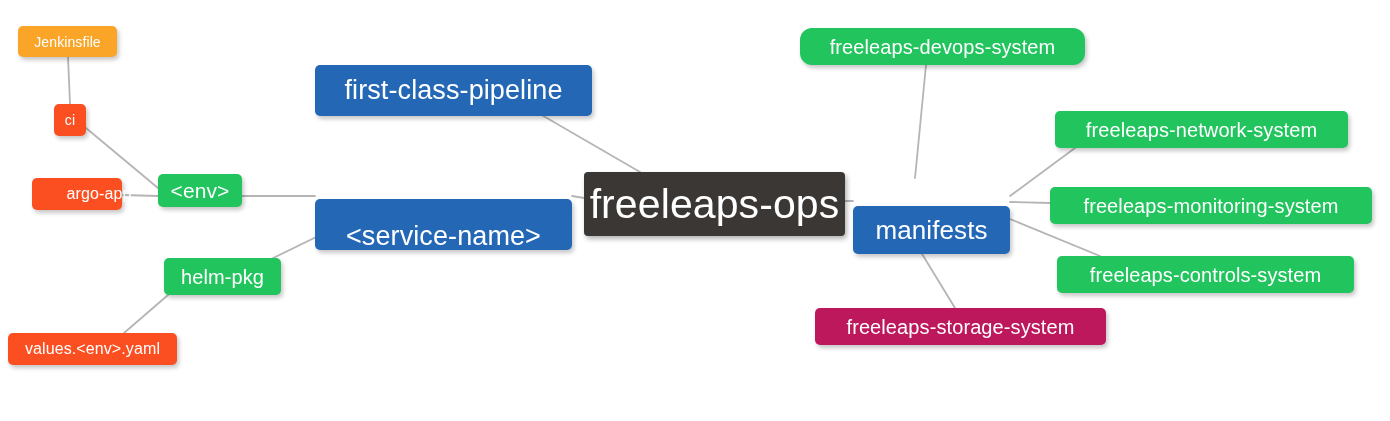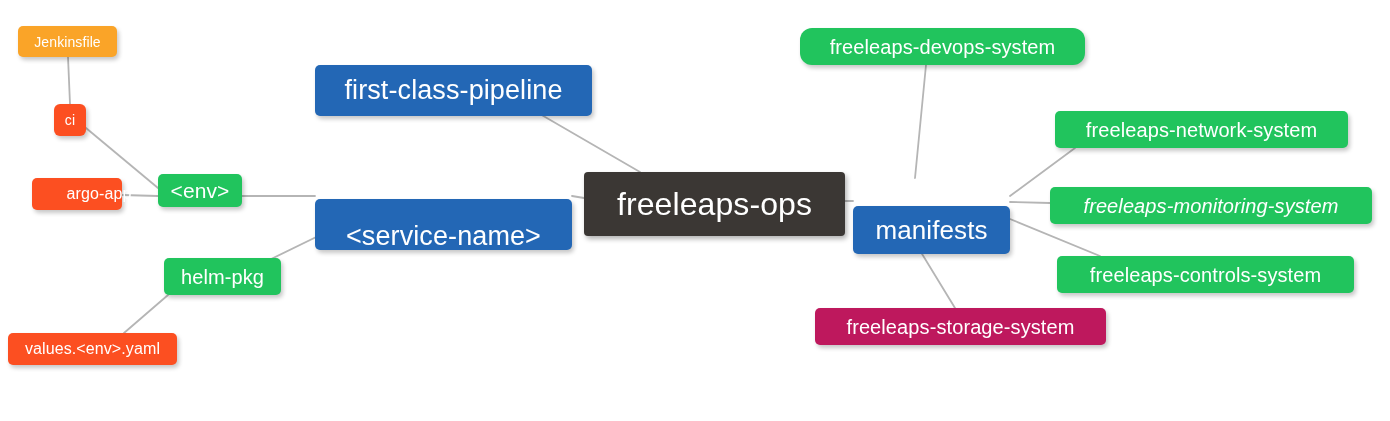--- a/index.html
+++ b/index.html
@@ -66,54 +66,54 @@
       <line x1="915" y1="178" x2="926" y2="65" stroke="#b5b5b5" stroke-width="1.8" stroke-linecap="round"></line>
       <line x1="1010" y1="196" x2="1075" y2="148" stroke="#b5b5b5" stroke-width="1.8" stroke-linecap="round"></line>
       <line x1="1010" y1="202" x2="1050" y2="203" stroke="#b5b5b5" stroke-width="1.8" stroke-linecap="round"></line>
       <line x1="1010" y1="219" x2="1100" y2="256" stroke="#b5b5b5" stroke-width="1.8" stroke-linecap="round"></line>
       <line x1="905" y1="226" x2="955" y2="308" stroke="#b5b5b5" stroke-width="1.8" stroke-linecap="round"></line>
     </svg>
   <div id="node-layer">
       <div class="node n-orange" style="left: 18px; top: 26px; width: 99px; height: 31px; font-size: 14px; background: rgb(250, 164, 40);">
         <span>Jenkinsfile</span>
       </div>
-      <div class="node n-red" style="left: 54px; top: 104px; width: 32px; height: 32px; font-size: 14px; background: rgb(252, 79, 33); border-radius: 6px;">
+      <div class="node n-red" style="left: 54px; top: 104px; width: 32px; height: 32px; font-size: 14px; background: rgb(252, 79, 33);">
         <span>ci</span>
       </div>
       <div class="node n-red" style="left: 32px; top: 178px; width: 90px; height: 32px; font-size: 16px; background: rgb(252, 79, 33); padding-left: 44px;">
         <span>argo-app</span>
       </div>
       <div class="node n-green" style="left: 158px; top: 174px; width: 84px; height: 33px; font-size: 21px; background: rgb(33, 196, 93);">
         <span>&lt;env&gt;</span>
       </div>
       <div class="node n-green" style="left: 164px; top: 258px; width: 117px; height: 37px; font-size: 20px; background: rgb(33, 196, 93);">
         <span>helm-pkg</span>
       </div>
       <div class="node n-red" style="left: 8px; top: 333px; width: 169px; height: 32px; font-size: 16px; background: rgb(252, 79, 33);">
         <span>values.&lt;env&gt;.yaml</span>
       </div>
       <div class="node n-blue" style="left: 315px; top: 37px; width: 277px; height: 51px; font-size: 27px; background: rgb(35, 103, 181);">
         <span>first-class-pipeline</span>
       </div>
       <div class="node n-blue" style="left: 315px; top: 171px; width: 257px; height: 51px; font-size: 27px; background: rgb(35, 103, 181); align-items: flex-end;">
         <span>&lt;service-name&gt;</span>
       </div>
-      <div class="node n-root" style="left: 584px; top: 172px; width: 261px; height: 64px; font-size: 32px; background: rgb(59, 55, 52);">
+      <div class="node n-root" style="left: 584px; top: 172px; width: 261px; height: 64px; font-size: 41px; background: rgb(59, 55, 52);">
         <span>freeleaps-ops</span>
       </div>
       <div class="node n-blue" style="left: 853px; top: 178px; width: 157px; height: 48px; font-size: 26px; background: rgb(35, 103, 181);">
         <span>manifests</span>
       </div>
       <div class="node n-green" style="left: 800px; top: 28px; width: 285px; height: 37px; font-size: 20px; background: rgb(33, 196, 93); border-radius: 12px;">
         <span>freeleaps-devops-system</span>
       </div>
       <div class="node n-green" style="left: 1055px; top: 111px; width: 293px; height: 37px; font-size: 20px; background: rgb(33, 196, 93);">
         <span>freeleaps-network-system</span>
       </div>
-      <div class="node n-green" style="left: 1050px; top: 187px; width: 322px; height: 37px; font-size: 20px; background: rgb(33, 196, 93); font-style: italic;">
+      <div class="node n-green" style="left: 1050px; top: 187px; width: 322px; height: 37px; font-size: 20px; background: rgb(33, 196, 93);">
         <span>freeleaps-monitoring-system</span>
       </div>
       <div class="node n-green" style="left: 1057px; top: 256px; width: 297px; height: 37px; font-size: 20px; background: rgb(33, 196, 93);">
         <span>freeleaps-controls-system</span>
       </div>
       <div class="node n-green" style="left: 815px; top: 308px; width: 291px; height: 37px; font-size: 20px; background: #be185d;">
         <span>freeleaps-storage-system</span>
       </div>
     </div>
 </div>

